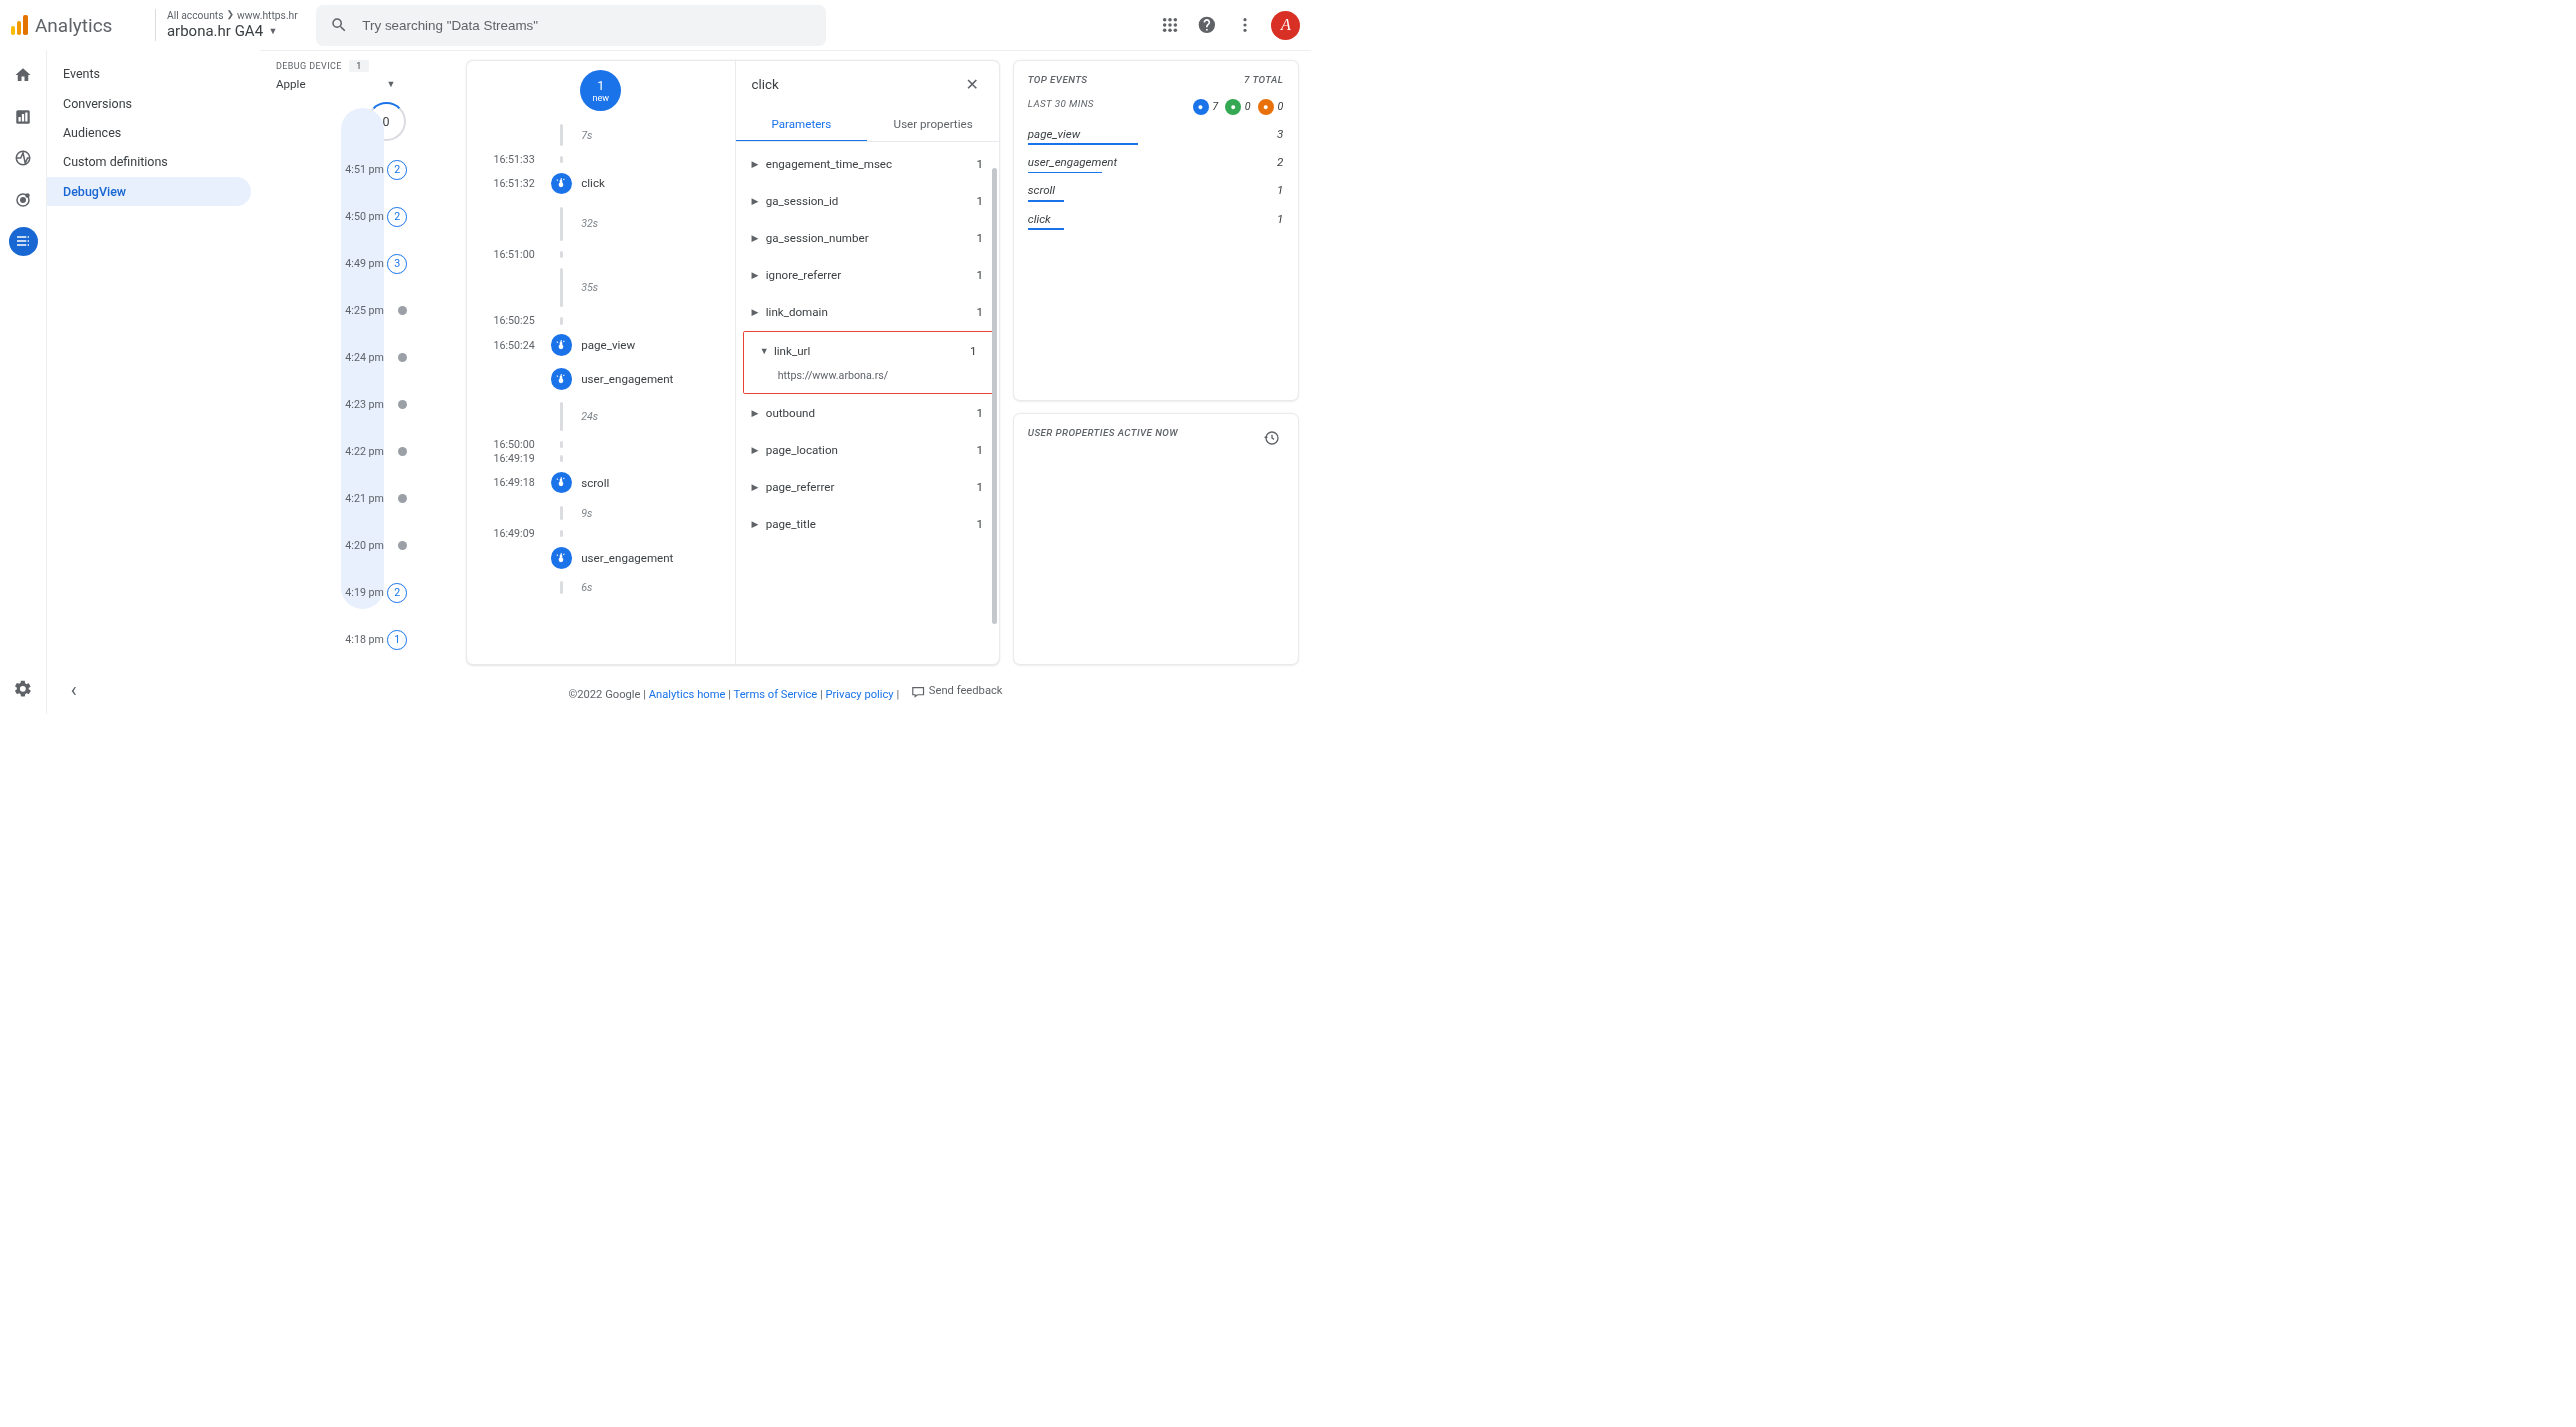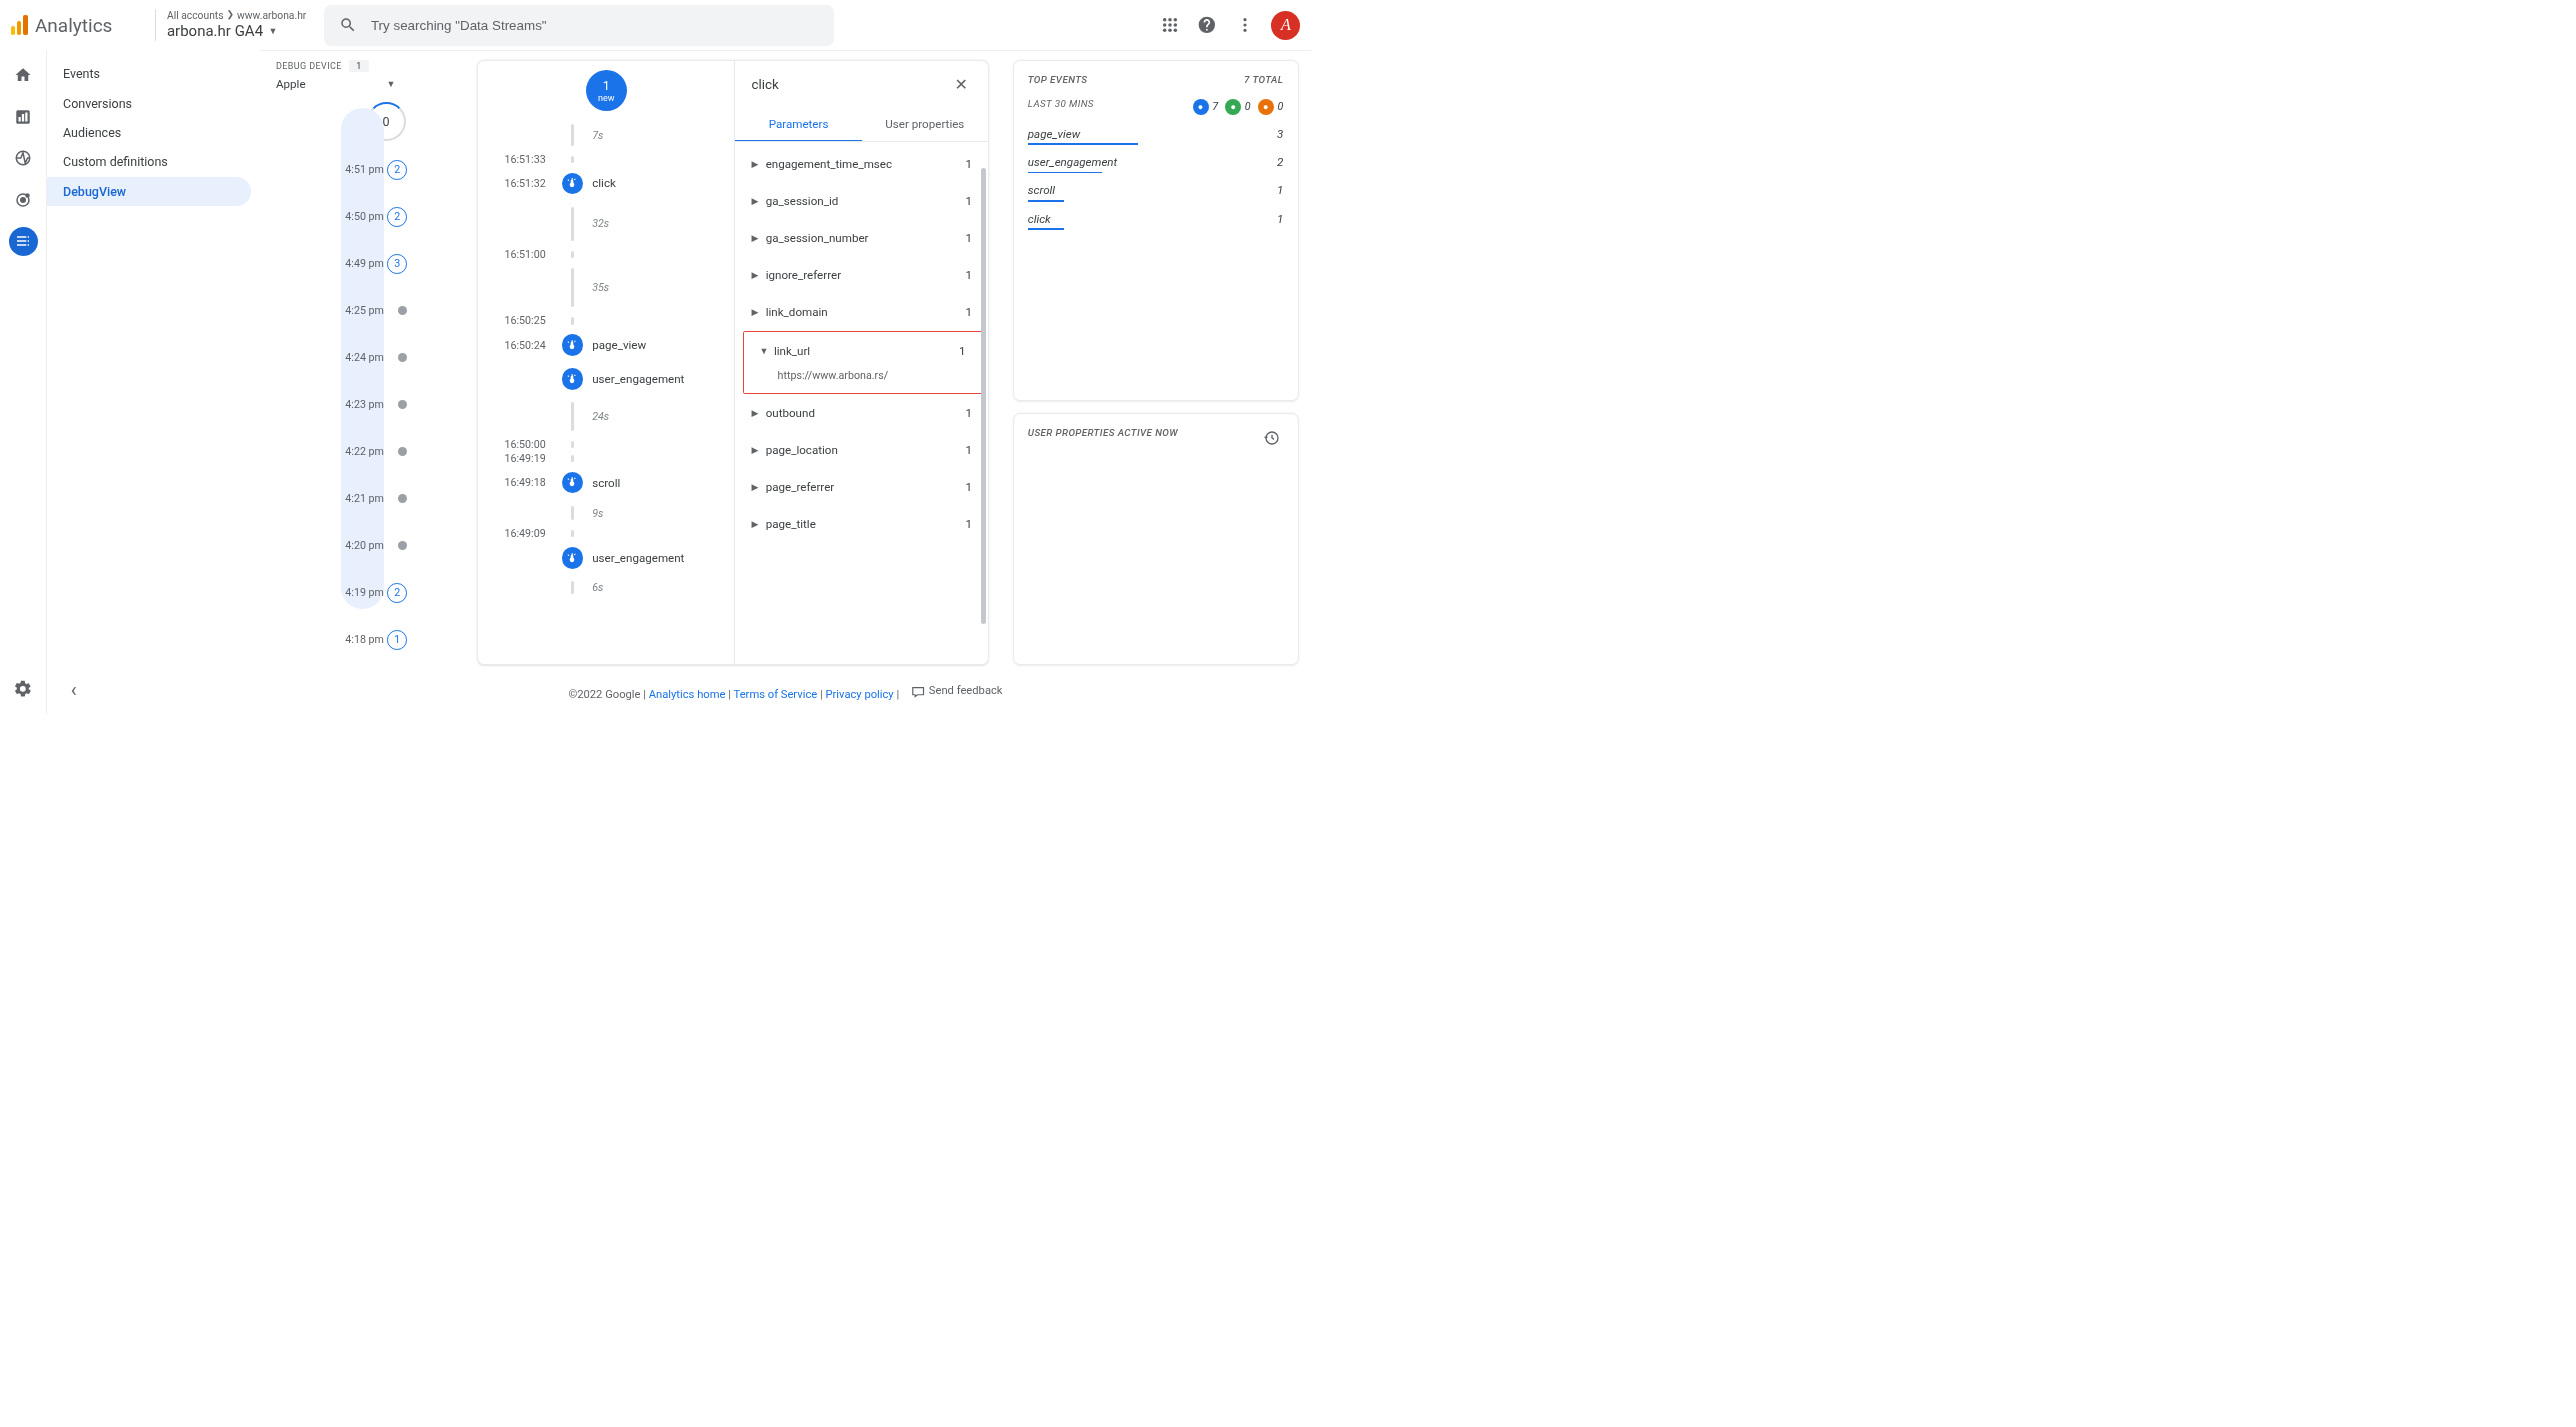--- a/index.html
+++ b/index.html
@@ -35,21 +35,21 @@
 .rail { width: 47px; background: #fff; display: flex; flex-direction: column; align-items: center; padding-top: 10.7px; gap: 12.5px; border-right: 0.9px solid #eee; }
 .rail-item { width: 29px; height: 29px; border-radius: 50%; display: flex; align-items: center; justify-content: center; color: #5f6368; cursor: pointer; }
 .rail-item.active { background: #1967d2; color: #fff; }
 .rail-spacer { flex: 1; }
 
 .sidenav { width: 213px; background: #fff; padding-top: 9px; }
 .sidenav-item { padding: 7.2px 16px; font-size: 12.5px; color: #3c4043; cursor: pointer; border-radius: 0 18px 18px 0; margin-right: 9px; }
 .sidenav-item.active { background: #e8f0fe; color: #1967d2; font-weight: 500; }
 
 .content { flex: 1; background: #fff; display: flex; flex-direction: column; overflow: hidden; border-top: 0.9px solid #eee; }
-.content-top { display: flex; gap: 11px; flex: 1; overflow: hidden; }
+.content-top { display: flex; gap: 0; flex: 1; overflow: hidden; }
 
 
 .minutes-panel { width: 188px; padding: 9px 0; position: relative; }
 .debug-device { font-size: 9px; letter-spacing: 0.4px; color: #5f6368; margin-left: 16px; display: flex; align-items: center; gap: 7.2px; }
 .badge-count { background: #f1f3f4; padding: 0.9px 7.2px; border-radius: 1.8px; color: #3c4043; }
 .device-select { margin: 5.4px 0 10.7px 16px; display: flex; align-items: center; gap: 81px; font-size: 11.6px; cursor: pointer; }
 .minutes-list { position: relative; }
 .minute-row { display: flex; align-items: center; justify-content: flex-end; gap: 19.7px; height: 47px; padding-right: 64px; position: relative; }
 .minute-time { font-size: 10.7px; color: #5f6368; }
 .minute-dot { position: absolute; right: 41px; width: 19.7px; height: 19.7px; border-radius: 50%; display: flex; align-items: center; justify-content: center; font-size: 10.7px; }
@@ -119,21 +119,21 @@
           <div class="ga-bar bar2"></div>
           <div class="ga-bar bar3"></div>
     </div>
     <span class="analytics-title">Analytics</span>
   </div>
   <div class="divider-v"></div>
   <div class="account-area">
     <div class="breadcrumb">
       <span>All accounts</span>
       <span class="chev">❯</span>
-      <span>www.arbona.hr</span>
+      <span>www.https.hr</span>
     </div>
     <div class="prop-row">
       <span class="prop-name">arbona.hr GA4</span>
       <span class="chev">▼</span>
     </div>
   </div>
   <div class="search-box">
     <svg width="18" height="18" viewBox="0 0 24 24" fill="#5f6368">
           <path d="M15.5 14h-.79l-.28-.27A6.471 6.471 0 0016 9.5 6.5 6.5 0 109.5 16c1.61 0 3.09-.59 4.23-1.57l.27.28v.79l5 4.99L20.49 19l-4.99-5zm-6 0C7.01 14 5 11.99 5 9.5S7.01 5 9.5 5 14 7.01 14 9.5 11.99 14 9.5 14z"></path>
         </svg>

